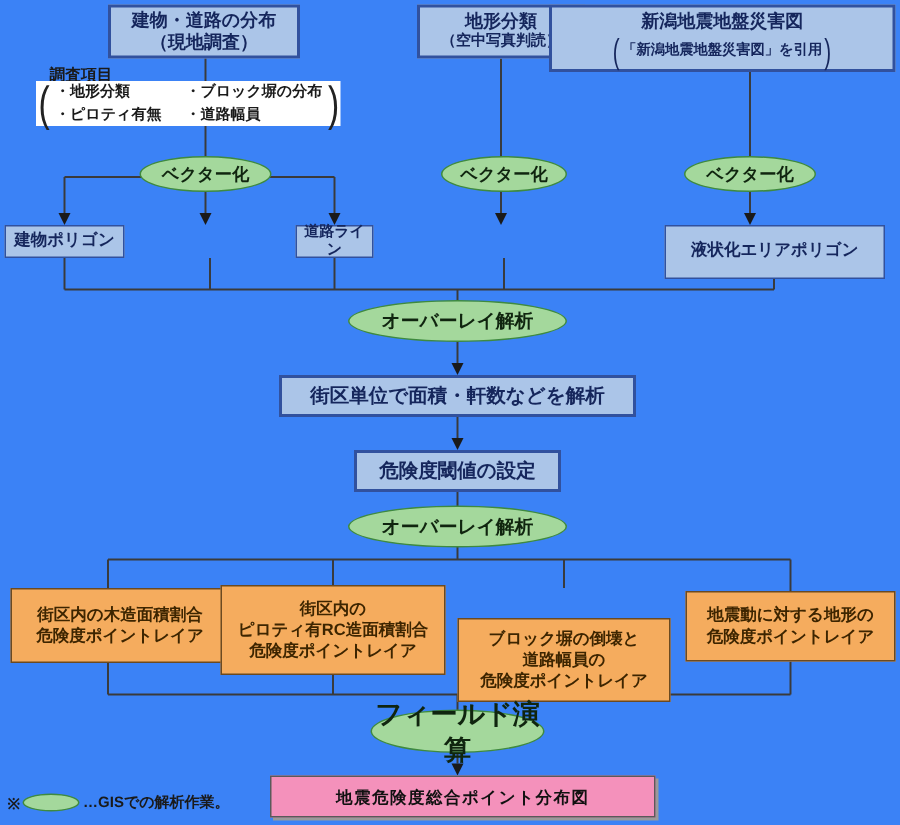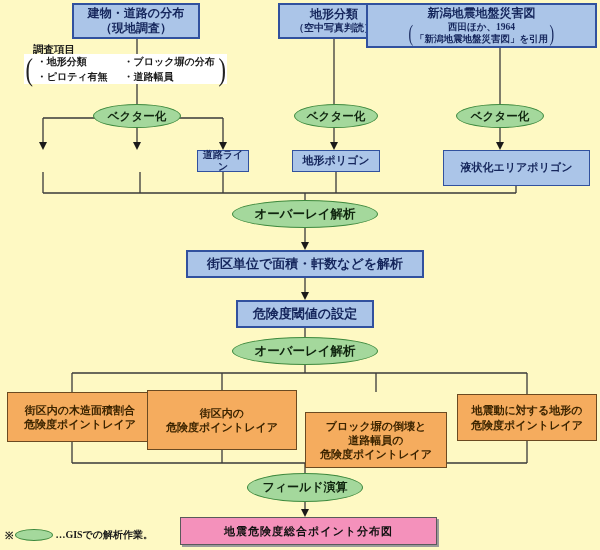--- a/index.html
+++ b/index.html
@@ -1,18 +1,18 @@
 <!DOCTYPE html>
 <html><head>
 <meta charset="utf-8">
 <style>
   html,body{margin:0;padding:0;background:#ffffff;}
   #canvas{
-    position:relative;width:600px;height:550px;background:#fef9c3;overflow:hidden;
-    font-family:Liberation Serif, serif;
+    position:relative;width:600px;height:550px;background:#3b82f6;overflow:hidden;
+    font-family:Liberation Sans, sans-serif;
     -webkit-font-smoothing:antialiased;
   }
   #wires{position:absolute;left:0;top:0;z-index:0;}
   .box{
     position:absolute;z-index:2;box-sizing:border-box;
     background:#abc5e8;border:2px solid #31519e;color:#15265c;
     display:flex;flex-direction:column;align-items:center;justify-content:center;
     text-align:center;font-weight:bold;line-height:1.25;
   }
   .layer{border-width:1.5px;font-size:11px;}
@@ -99,21 +99,20 @@
   <div class="box" style="left:278px;top:3px;width:112px;height:36px;">
     <span class="fs12">地形分類</span>
     <span class="fs10">（空中写真判読）</span>
   </div>
 
   <div class="box" style="left:366px;top:3px;width:231px;height:45px;">
     <span class="fs12">新潟地震地盤災害図</span>
     <div class="cite-wrap">
       <span class="cite-paren">(</span>
       <span class="cite-lines">
-        <span>西田ほか、1964</span>
         <span>「新潟地震地盤災害図」を引用</span>
       </span>
       <span class="cite-paren">)</span>
     </div>
   </div>
 
   <div class="note" style="left:33px;top:43px;font-size:10.5px;">調査項目</div>
   <div class="note-group" style="left:24px;top:54px;">
     <span class="paren">(</span>
     <span class="bullet-grid">
@@ -122,51 +121,52 @@
       <span>・ピロティ有無</span>
       <span>・道路幅員</span>
     </span>
     <span class="paren">)</span>
   </div>
 
   <div class="ellipse" style="left:93px;top:104px;width:88px;height:24px;font-size:11.5px;">ベクター化</div>
   <div class="ellipse" style="left:294px;top:104px;width:84px;height:24px;font-size:11.5px;">ベクター化</div>
   <div class="ellipse" style="left:456px;top:104px;width:88px;height:24px;font-size:11.5px;">ベクター化</div>
 
+  <div class="box layer" style="left:3px;top:150px;width:80px;height:22px;">建物ポリゴン</div>
   <div class="box layer" style="left:197px;top:150px;width:52px;height:22px;font-size:10px;">道路ライン</div>
-  <div class="box layer" style="left:292px;top:150px;width:88px;height:22px;">地形ポリゴン</div>
   <div class="box layer" style="left:443px;top:150px;width:147px;height:36px;">液状化エリアポリゴン</div>
 
   <div class="ellipse" style="left:232px;top:200px;width:146px;height:28px;font-size:12.5px;">オーバーレイ解析</div>
 
   <div class="box" style="left:236px;top:300px;width:138px;height:28px;font-size:13px;">危険度閾値の設定</div>
 
   <div class="box" style="left:186px;top:250px;width:238px;height:28px;font-size:13px;">街区単位で面積・軒数などを解析</div>
 
   <div class="ellipse" style="left:232px;top:337px;width:146px;height:28px;font-size:12.5px;">オーバーレイ解析</div>
 
   <div class="orange" style="left:7px;top:392px;width:146px;height:50px;">
     <span>街区内の木造面積割合</span>
     <span>危険度ポイントレイア</span>
   </div>
   <div class="orange" style="left:147px;top:390px;width:150px;height:60px;">
     <span>街区内の</span>
+    <span>ピロティ有RC造面積割合</span>
     <span>危険度ポイントレイア</span>
   </div>
   <div class="orange" style="left:305px;top:412px;width:142px;height:56px;">
     <span>ブロック塀の倒壊と</span>
     <span>道路幅員の</span>
     <span>危険度ポイントレイア</span>
   </div>
   <div class="orange" style="left:457px;top:394px;width:140px;height:47px;">
     <span>地震動に対する地形の</span>
     <span>危険度ポイントレイア</span>
   </div>
 
-  <div class="ellipse" style="left:247px;top:473px;width:116px;height:29px;font-size:12px;text-align:right;">フィールド演算</div>
+  <div class="ellipse" style="left:247px;top:473px;width:116px;height:29px;font-size:18px;">フィールド演算</div>
 
   <div class="pink" style="left:180px;top:517px;width:257px;height:28px;">地震危険度総合ポイント分布図</div>
 
   <div class="footnote">
     <span>※</span>
     <span class="mini-ellipse"></span>
     <span>…GISでの解析作業。</span>
   </div>
 
 </div>

